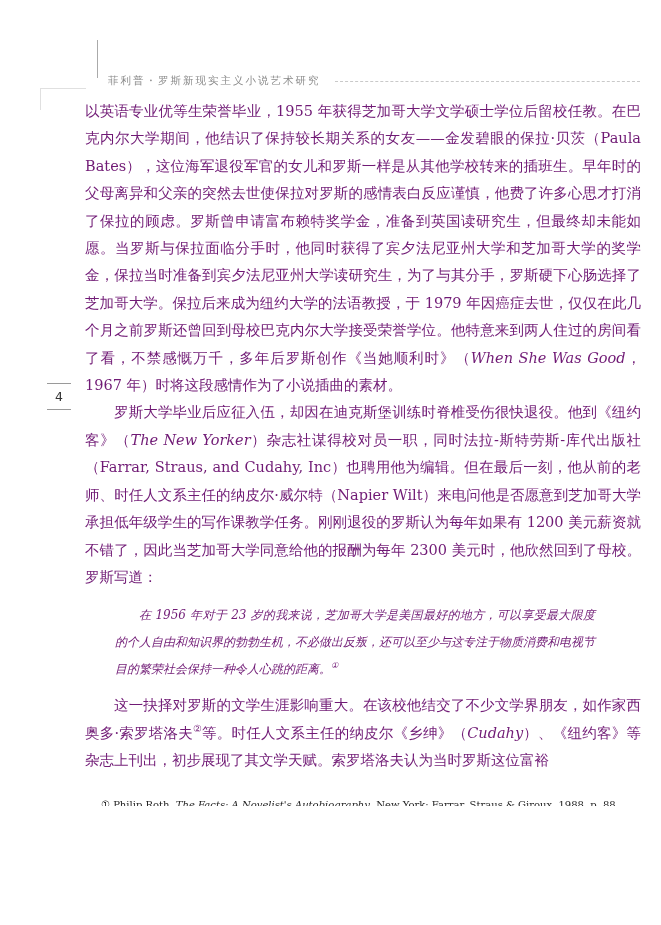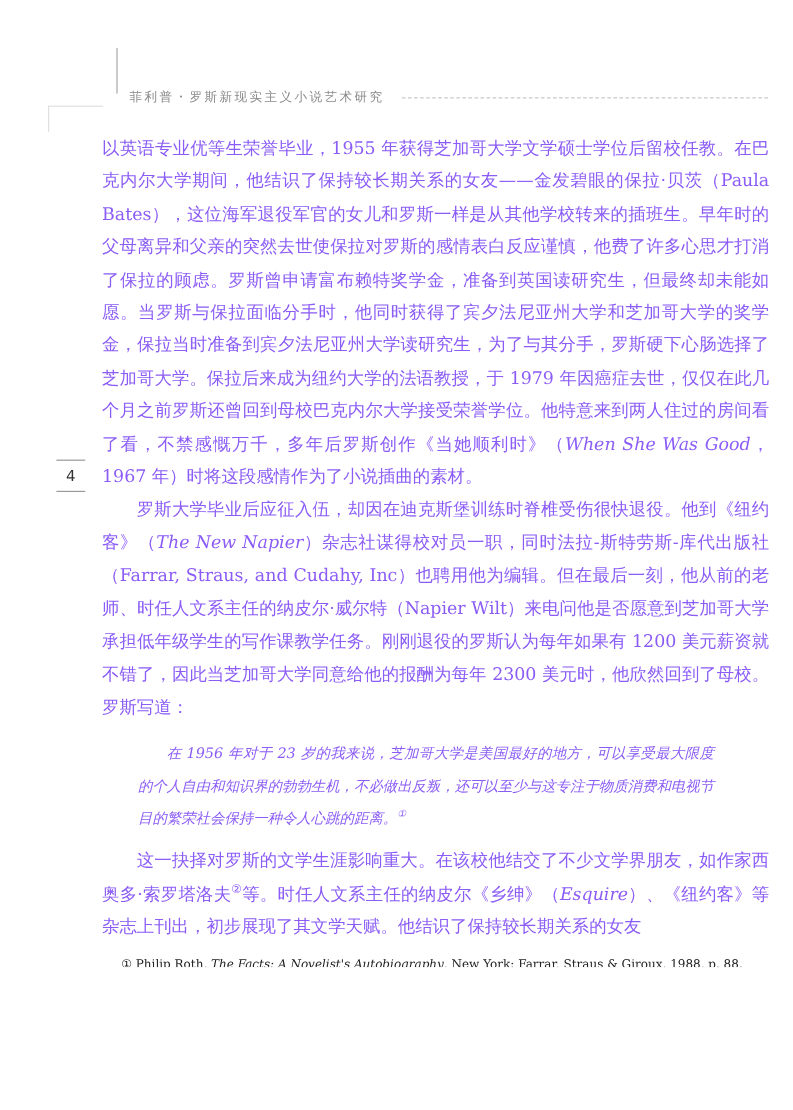--- a/index.html
+++ b/index.html
@@ -77,26 +77,26 @@
     padding: 5px 0;
     font-size: 12.5px;
     color: #333333;
     font-family: "DejaVu Sans", "Liberation Sans", sans-serif;
   }
 
   
   .content {
     position: absolute;
     left: 85px;
-    top: 111px;
+    top: 98px;
     width: 556px;
     font-size: 14.5px;
     line-height: 27.4px;
     text-align: justify;
-    color: #8b5cf6;
+    color: #701a75;
   }
   .para {
     margin: 0;
     text-indent: 2em;
   }
   .no-indent {
     text-indent: 0;
   }
   .block-quote {
     margin: 11px 0 9px 0;
@@ -145,22 +145,22 @@
 
   <span class="corner-mark-h"></span>
   <span class="corner-mark-v"></span>
 
   <div class="page-number-block">
     <span>4</span>
   </div>
 
   <div class="content">
     <p class="para no-indent"><span>以英语专业优等生荣誉毕业，1955 年获得芝加哥大学文学硕士学位后留校任教。在巴克内尔大学期间，他结识了保持较长期关系的女友——金发碧眼的保拉·贝茨（Paula Bates），这位海军退役军官的女儿和罗斯一样是从其他学校转来的插班生。早年时的父母离异和父亲的突然去世使保拉对罗斯的感情表白反应谨慎，他费了许多心思才打消了保拉的顾虑。罗斯曾申请富布赖特奖学金，准备到英国读研究生，但最终却未能如愿。当罗斯与保拉面临分手时，他同时获得了宾夕法尼亚州大学和芝加哥大学的奖学金，保拉当时准备到宾夕法尼亚州大学读研究生，为了与其分手，罗斯硬下心肠选择了芝加哥大学。保拉后来成为纽约大学的法语教授，于 1979 年因癌症去世，仅仅在此几个月之前罗斯还曾回到母校巴克内尔大学接受荣誉学位。他特意来到两人住过的房间看了看，不禁感慨万千，多年后罗斯创作《当她顺利时》（</span><span class="it">When She Was Good</span><span>，1967 年）时将这段感情作为了小说插曲的素材。</span></p>
-    <p class="para"><span>罗斯大学毕业后应征入伍，却因在迪克斯堡训练时脊椎受伤很快退役。他到《纽约客》（</span><span class="it">The New Napier</span><span>）杂志社谋得校对员一职，同时法拉-斯特劳斯-库代出版社（Farrar, Straus, and Cudahy, Inc）也聘用他为编辑。但在最后一刻，他从前的老师、时任人文系主任的纳皮尔·威尔特（Napier Wilt）来电问他是否愿意到芝加哥大学承担低年级学生的写作课教学任务。刚刚退役的罗斯认为每年如果有 1200 美元薪资就不错了，因此当芝加哥大学同意给他的报酬为每年 2300 美元时，他欣然回到了母校。罗斯写道：</span></p>
+    <p class="para"><span>罗斯大学毕业后应征入伍，却因在迪克斯堡训练时脊椎受伤很快退役。他到《纽约客》（</span><span class="it">The New Yorker</span><span>）杂志社谋得校对员一职，同时法拉-斯特劳斯-库代出版社（Farrar, Straus, and Cudahy, Inc）也聘用他为编辑。但在最后一刻，他从前的老师、时任人文系主任的纳皮尔·威尔特（Napier Wilt）来电问他是否愿意到芝加哥大学承担低年级学生的写作课教学任务。刚刚退役的罗斯认为每年如果有 1200 美元薪资就不错了，因此当芝加哥大学同意给他的报酬为每年 2300 美元时，他欣然回到了母校。罗斯写道：</span></p>
     <div class="block-quote"><span>在 1956 年对于 23 岁的我来说，芝加哥大学是美国最好的地方，可以享受最大限度的个人自由和知识界的勃勃生机，不必做出反叛，还可以至少与这专注于物质消费和电视节目的繁荣社会保持一种令人心跳的距离。</span><sup>①</sup></div>
-    <p class="para"><span>这一抉择对罗斯的文学生涯影响重大。在该校他结交了不少文学界朋友，如作家西奥多·索罗塔洛夫</span><sup>②</sup><span>等。时任人文系主任的纳皮尔《乡绅》（</span><span class="it">Esquire</span><span>）、《纽约客》等杂志上刊出，初步展现了其文学天赋。他结识了保持较长期关系的女友</span></p>
+    <p class="para"><span>这一抉择对罗斯的文学生涯影响重大。在该校他结交了不少文学界朋友，如作家西奥多·索罗塔洛夫</span><sup>②</sup><span>等。时任人文系主任的纳皮尔《乡绅》（</span><span class="it">Cudahy</span><span>）、《纽约客》等杂志上刊出，初步展现了其文学天赋。索罗塔洛夫认为当时罗斯这位富裕</span></p>
   </div>
 
   <div class="footnotes">
     <p class="footnote"><span>① Philip Roth, </span><span class="it">The Facts: A Novelist's Autobiography</span><span>, New York: Farrar, Straus &amp; Giroux, 1988, p. 88.</span></p>
   </div>
 
 </div>
 
 </body></html>

